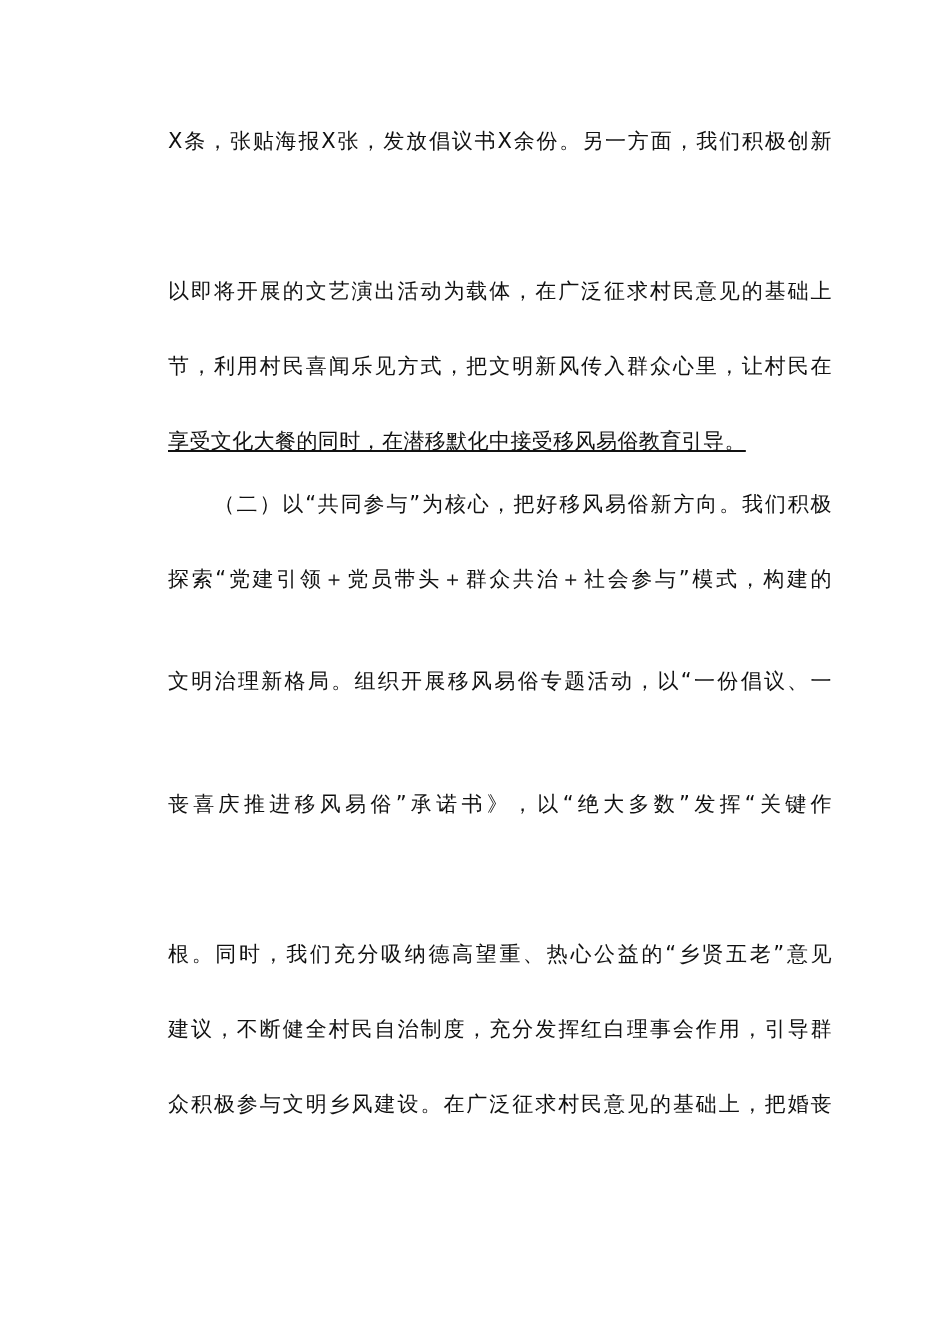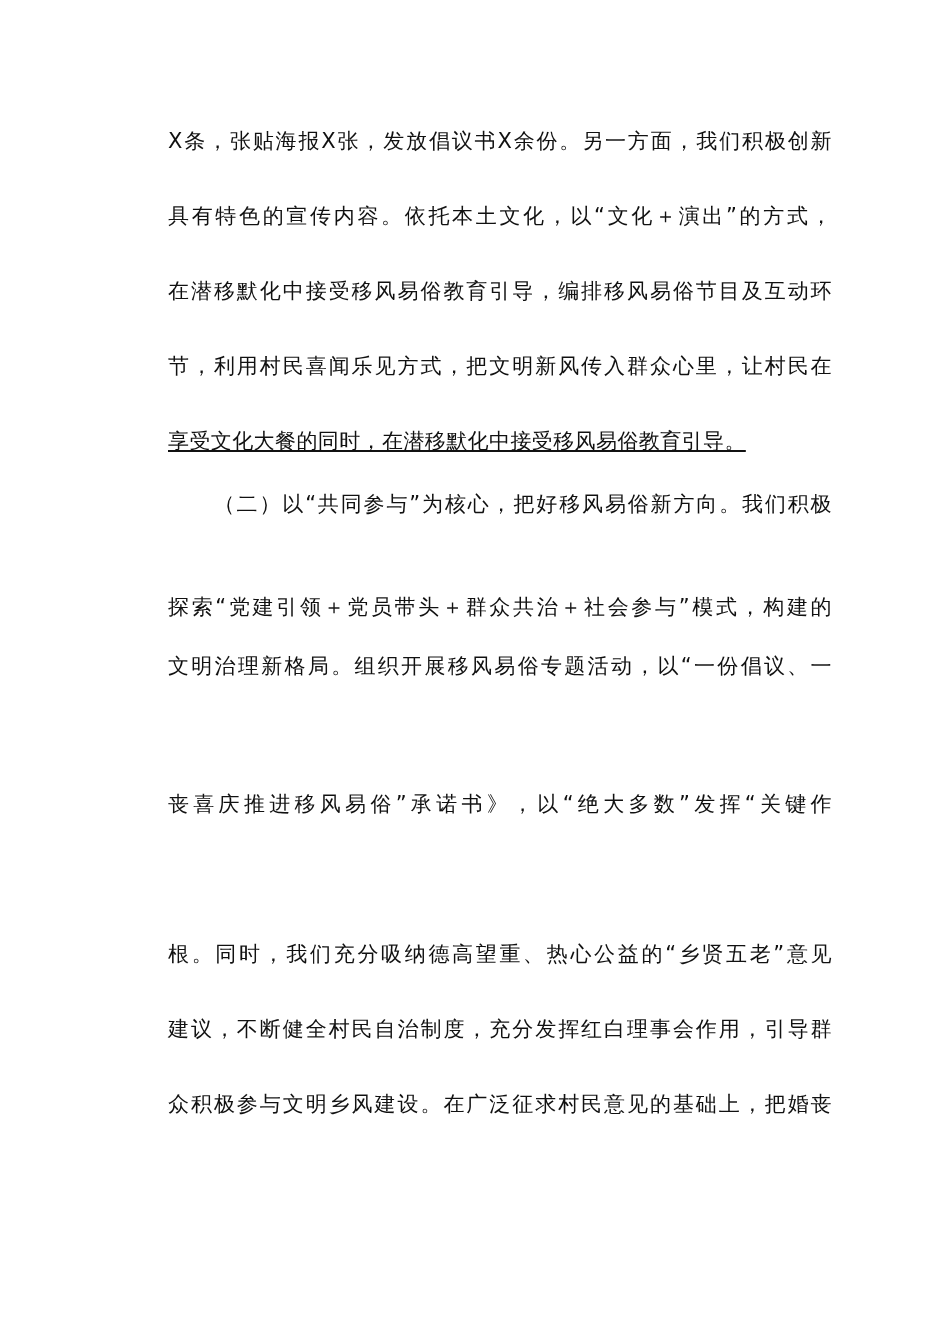--- a/index.html
+++ b/index.html
@@ -39,24 +39,23 @@
     .line.last {
       text-align-last: left;
       text-decoration: underline;
     }
   </style>
 </head>
 <body>
 
 <div class="page">
   <div class="line" style="top:126px">X条，张贴海报X张，发放倡议书X余份。另一方面，我们积极创新</div>
-  <div class="line" style="top:201px">具有特色的宣传内容。依托本土文化，以“文化＋演出”的方式，</div>
-  <div class="line" style="top:276px">在潜移默化中接受移风易俗教育引导，编排移风易俗节目及互动环</div>
+  <div class="line" style="top:276px">以即将开展的文艺演出活动为载体，在广泛征求村民意见的基础上</div>
   <div class="line" style="top:351px">节，利用村民喜闻乐见方式，把文明新风传入群众心里，让村民在</div>
   <div class="line last" style="top:426px">享受文化大餐的同时，在潜移默化中接受移风易俗教育引导。</div>
   <div class="line" style="top:489px">　　（二）以“共同参与”为核心，把好移风易俗新方向。我们积极</div>
-  <div class="line" style="top:592px">探索“党建引领＋党员带头＋群众共治＋社会参与”模式，构建的</div>
-  <div class="line" style="top:651px">文明治理新格局。组织开展移风易俗专题活动，以“一份倡议、一</div>
+  <div class="line" style="top:564px">探索“党建引领＋党员带头＋群众共治＋社会参与”模式，构建的</div>
+  <div class="line" style="top:666px">文明治理新格局。组织开展移风易俗专题活动，以“一份倡议、一</div>
   <div class="line" style="top:789px">丧喜庆推进移风易俗”承诺书》，以“绝大多数”发挥“关键作</div>
   <div class="line" style="top:939px">根。同时，我们充分吸纳德高望重、热心公益的“乡贤五老”意见</div>
   <div class="line" style="top:1014px">建议，不断健全村民自治制度，充分发挥红白理事会作用，引导群</div>
   <div class="line" style="top:1089px">众积极参与文明乡风建设。在广泛征求村民意见的基础上，把婚丧</div>
 </div>
 
 </body></html>

